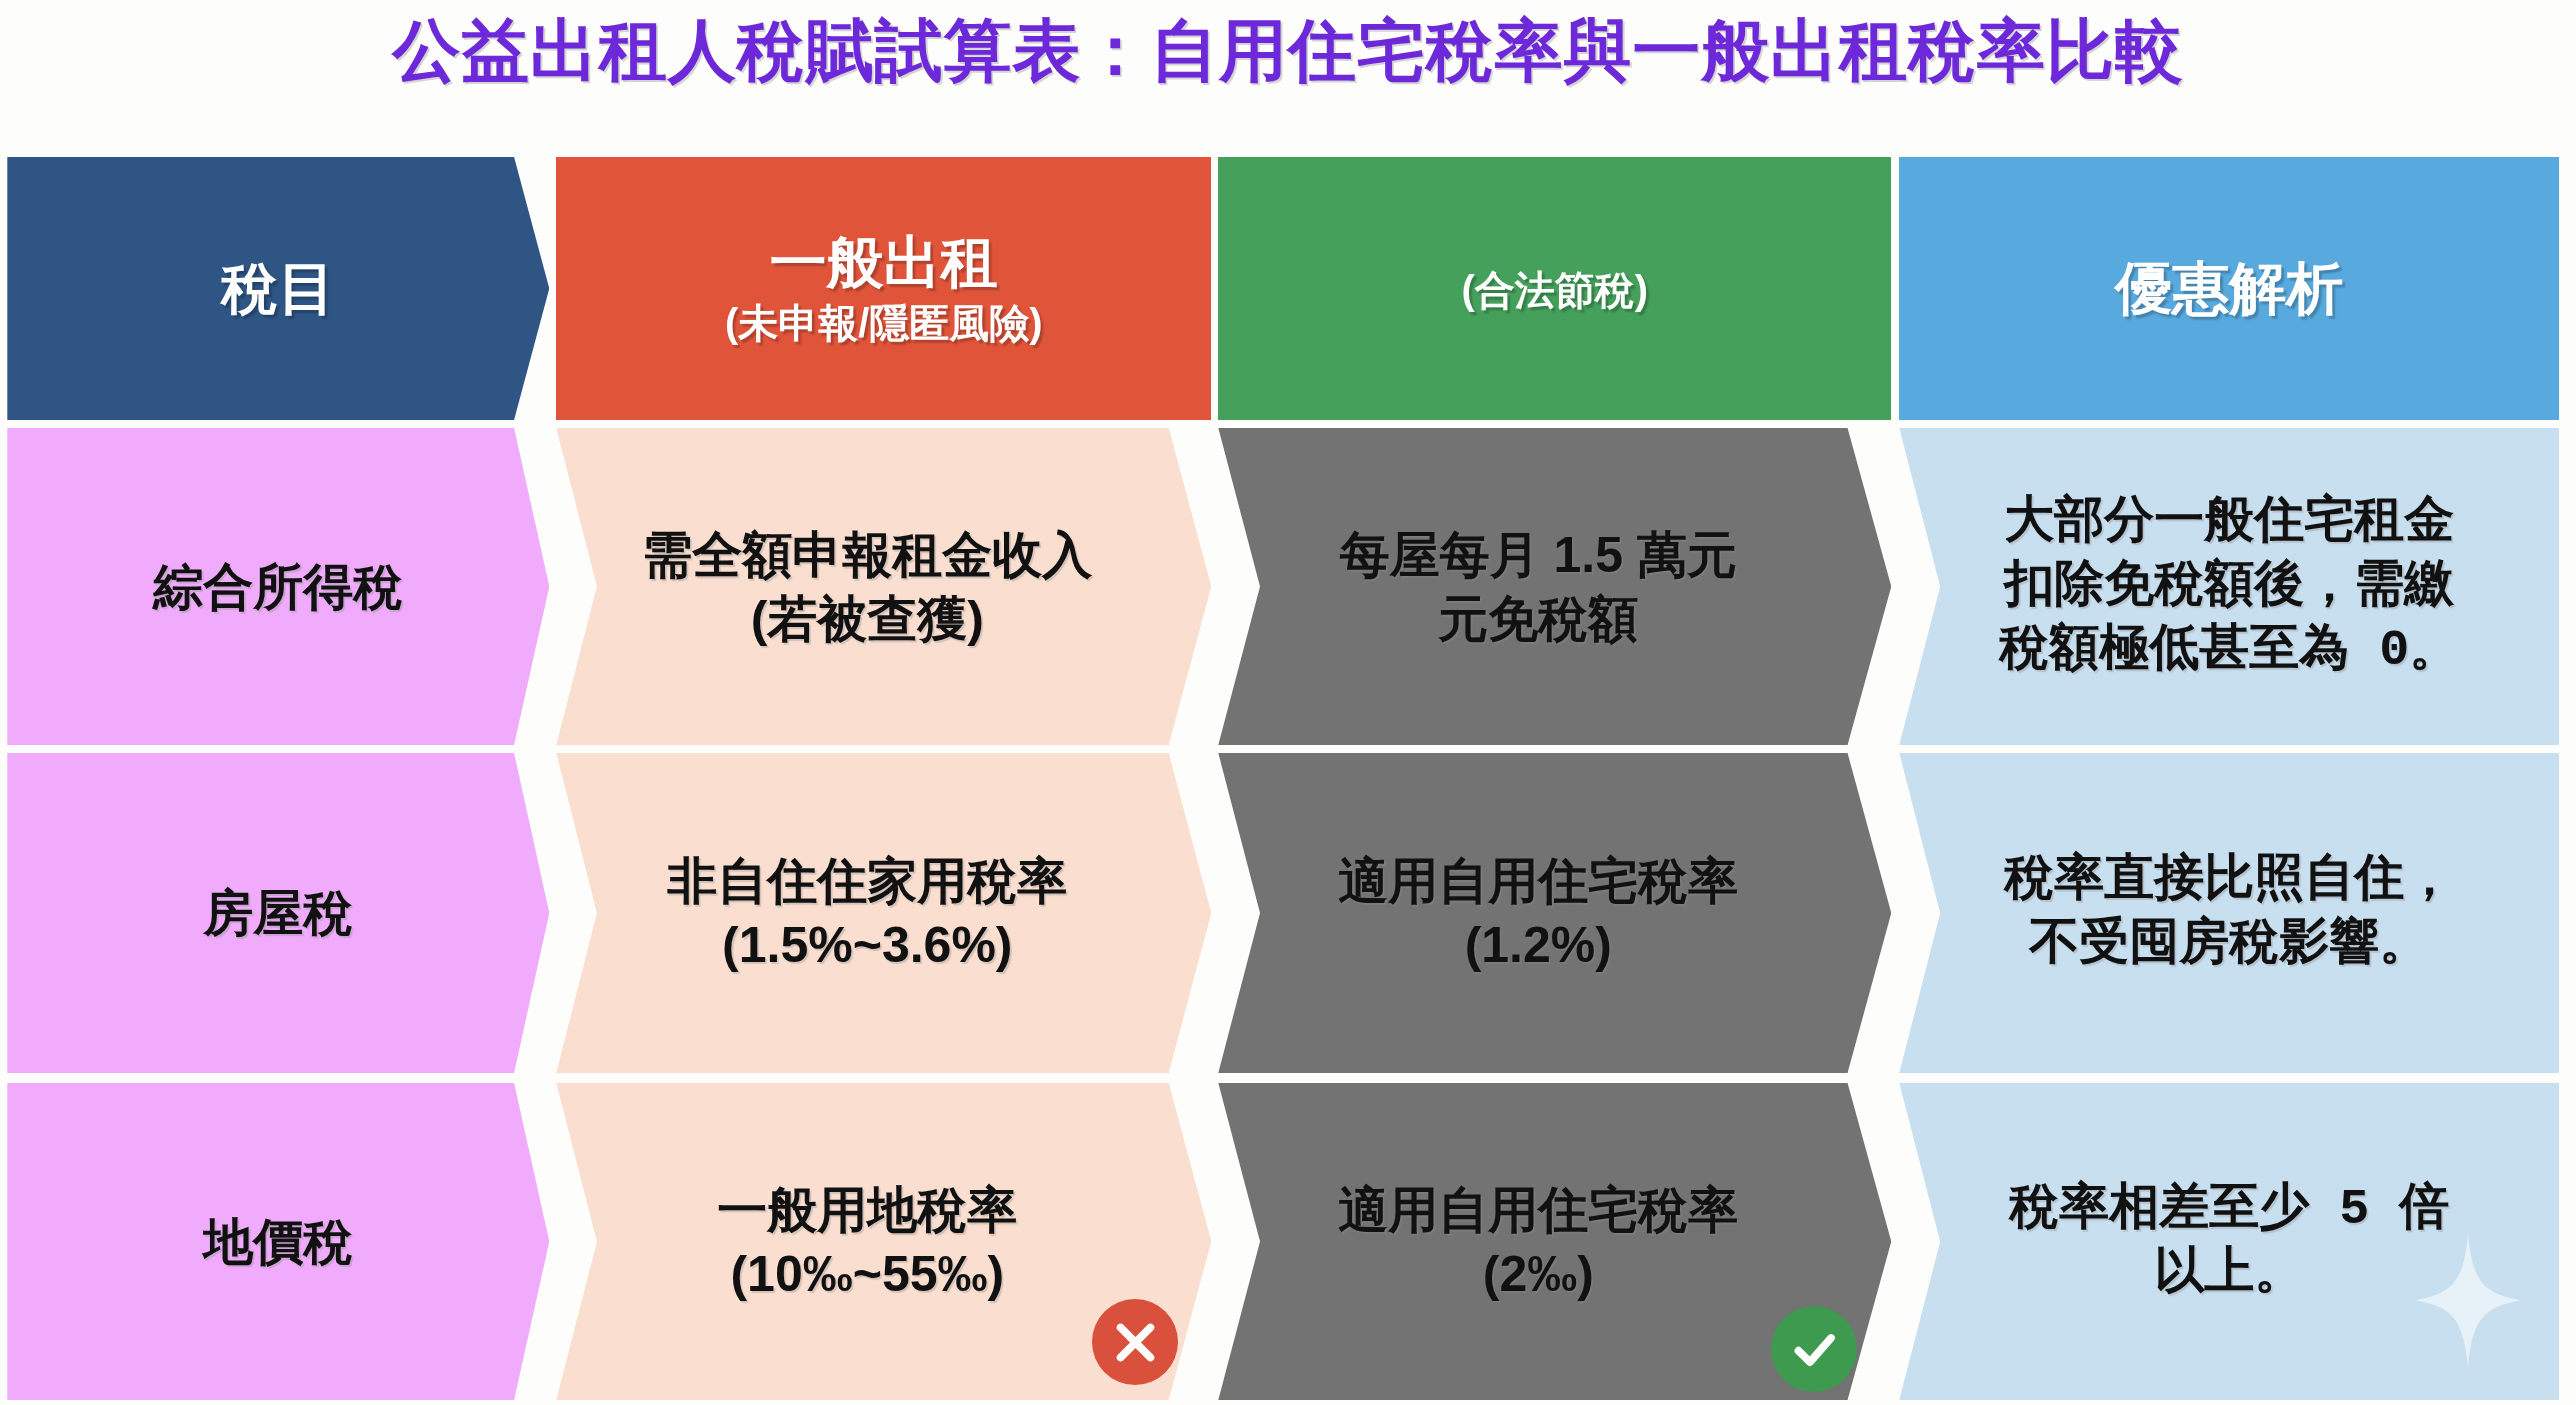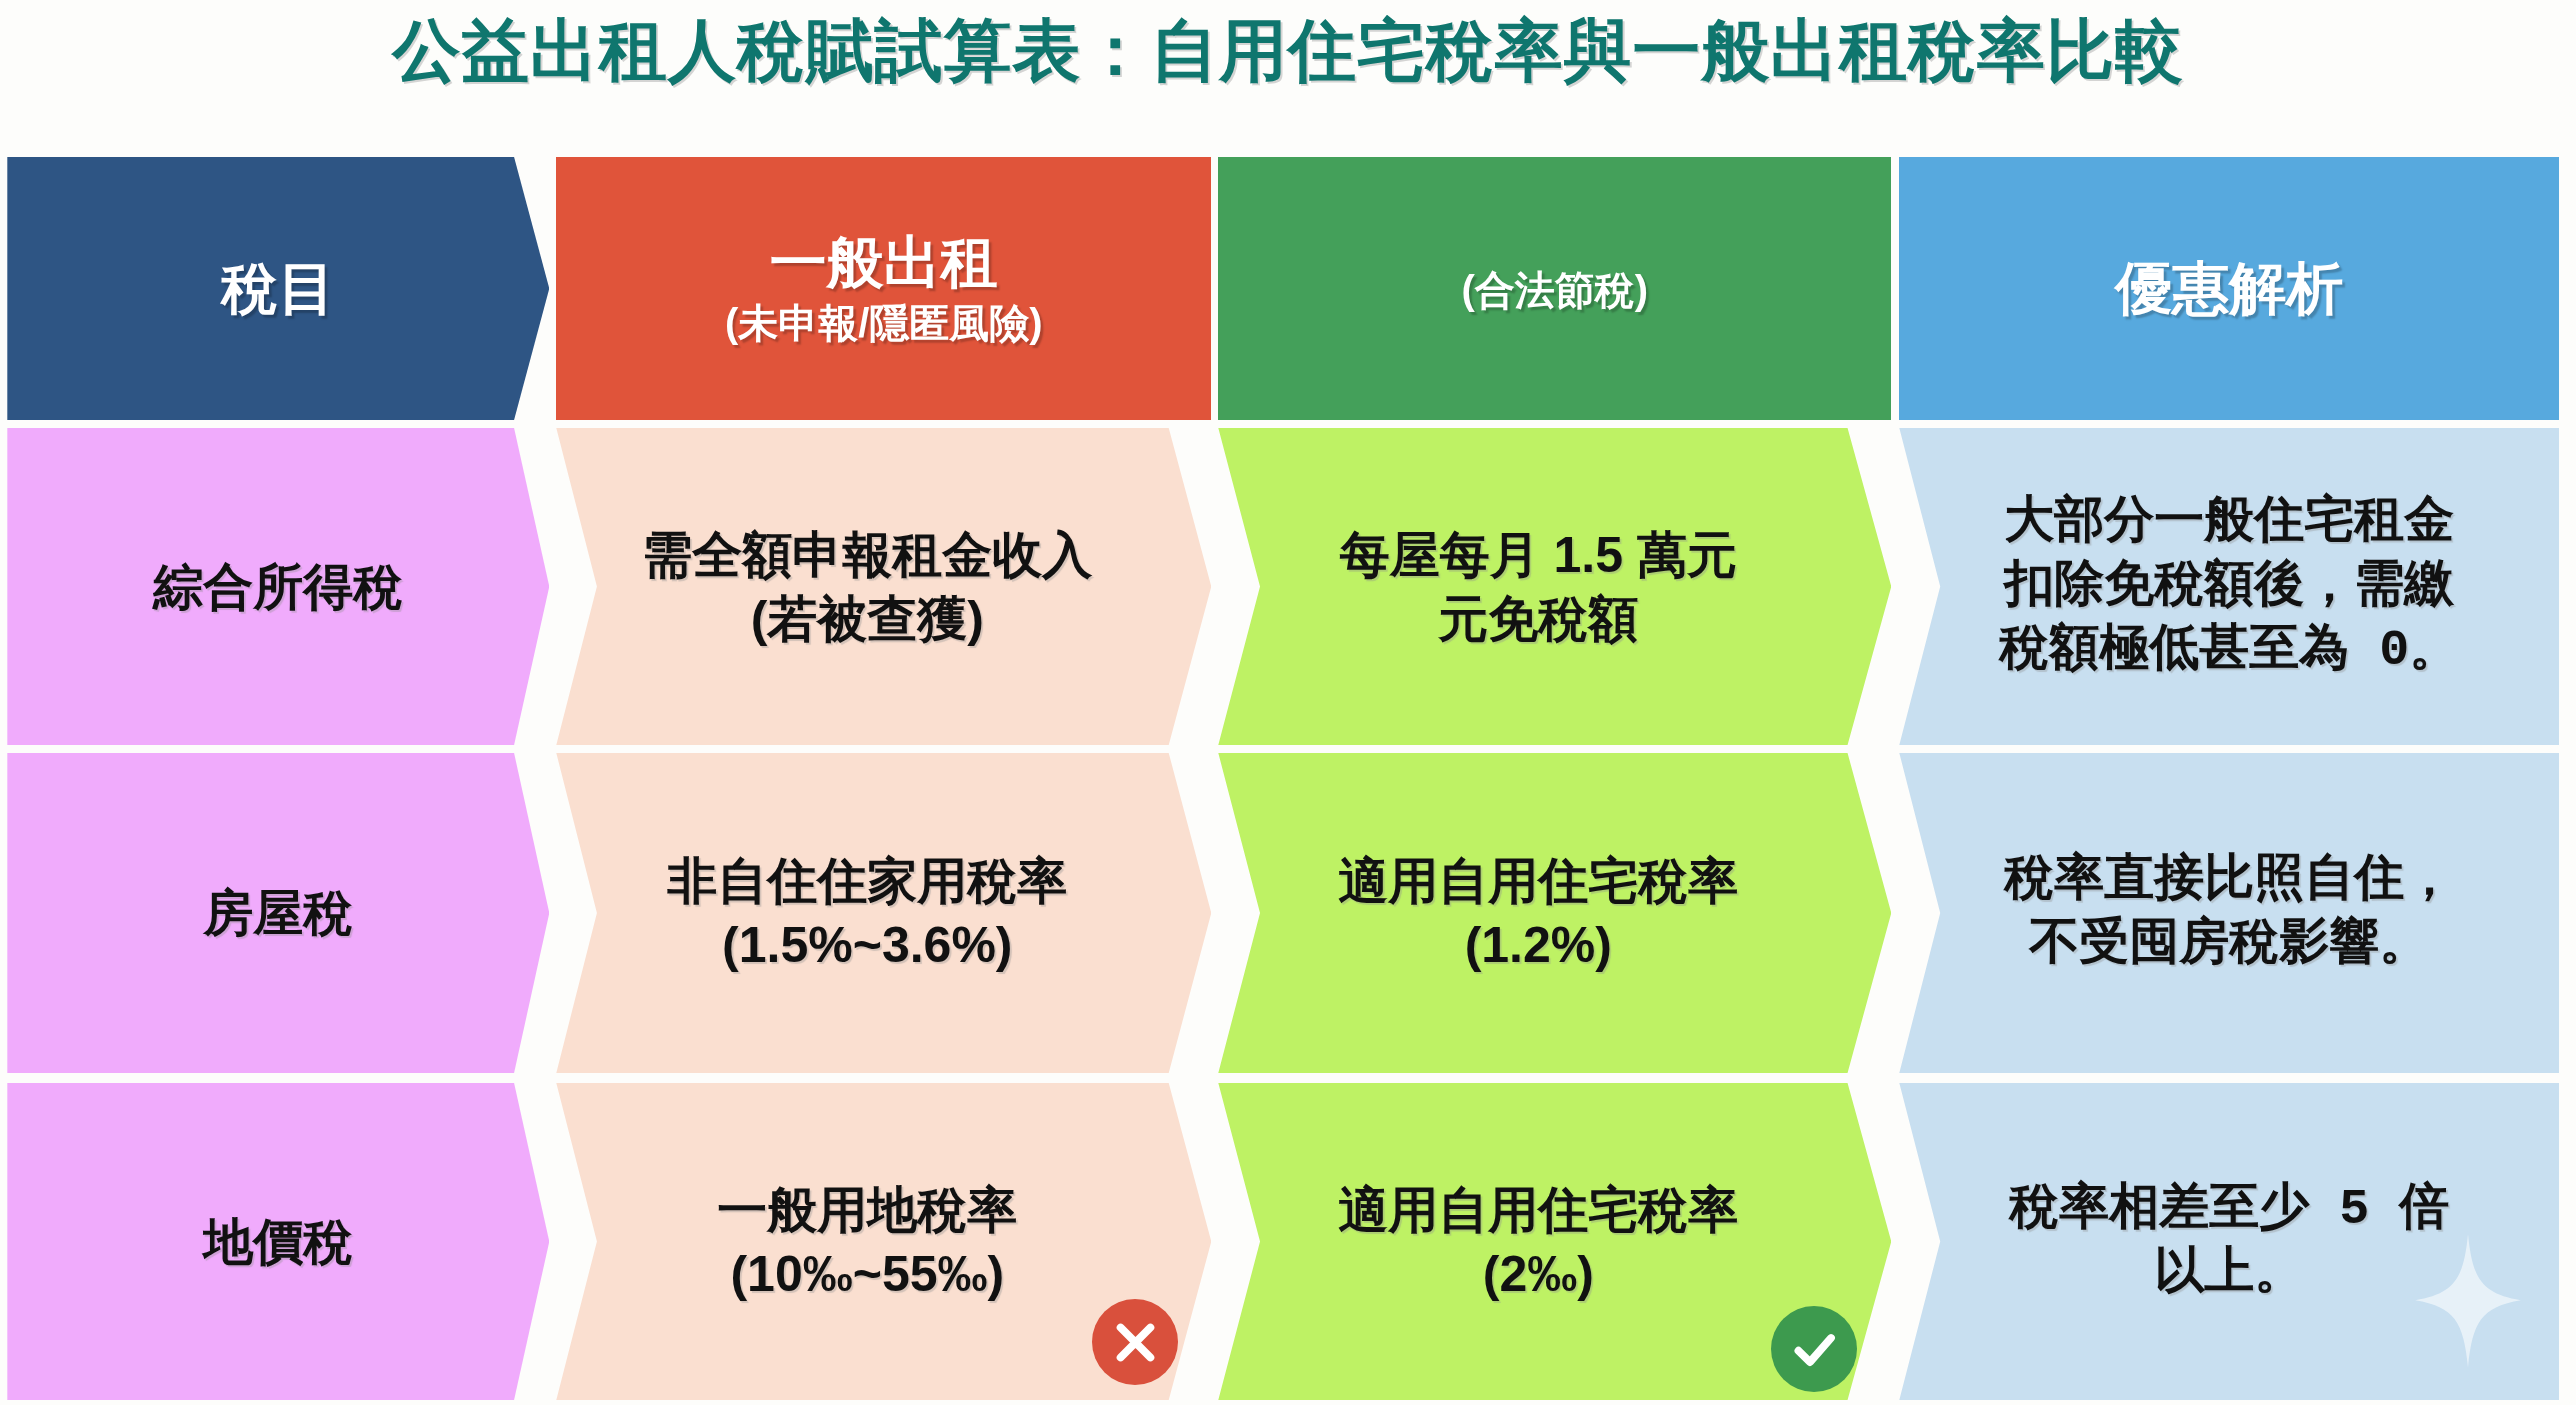--- a/index.html
+++ b/index.html
@@ -22,21 +22,21 @@
 
   
   .title {
     position: absolute;
     left: 0;
     top: 5.5px;
     width: 2576px;
     text-align: center;
     font-size: 68px;
     font-weight: bold;
-    color: #0f766e;
+    color: #6d28d9;
     letter-spacing: 0.9px;
     line-height: 1.3;
     white-space: nowrap;
     text-shadow: 1.8px 1.8px 0 rgba(120,120,120,0.30);
   }
 
   
   .table {
     position: absolute;
     left: 7.3px;
@@ -71,21 +71,21 @@
   
   .body-cell {
     font-size: 50px;
     line-height: 1.28;
     color: #111111;
     font-weight: bold;
     text-shadow: 1.8px 1.8px 0.9px rgba(140,140,140,0.35);
   }
   .c0 { background: #f0abfc; }
   .c1 { background: #fadfd0; }
-  .c2 { background: #bef264; }
+  .c2 { background: #737373; }
   .c3 { background: #c8dff0; }
 
   
   .chev {
     clip-path: polygon(0% 0%, 93.5% 0%, 100% 50%, 93.5% 100%, 0% 100%);
   }
   
   .notch {
     clip-path: polygon(0% 0%, 100% 0%, 100% 100%, 0% 100%, 6.2% 50%);
   }

